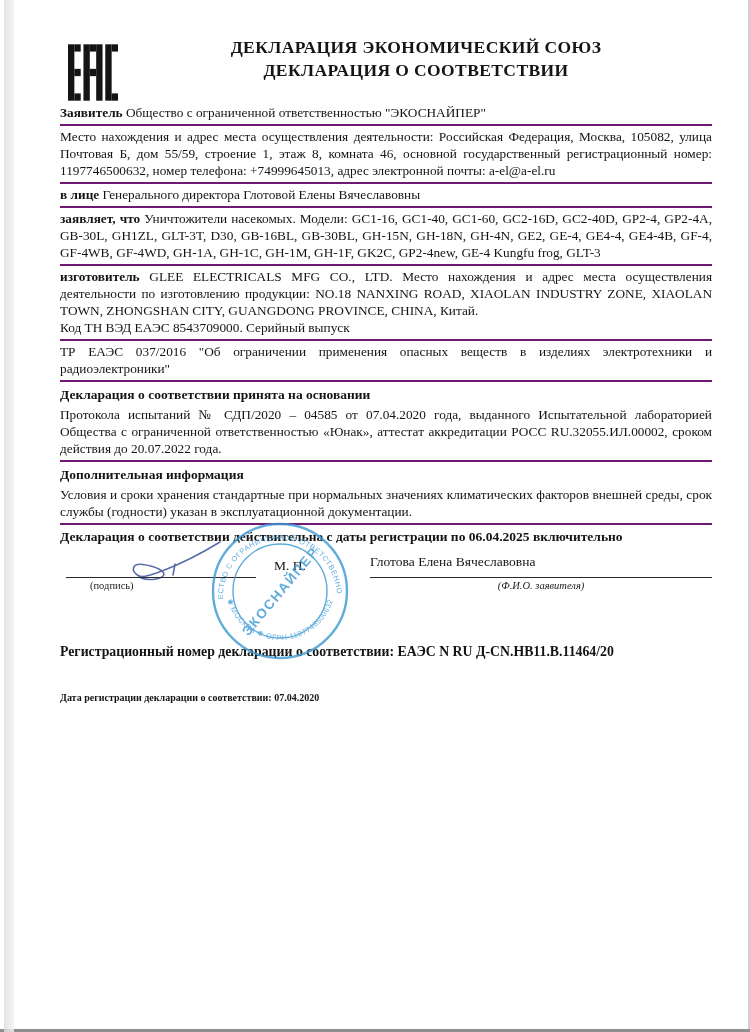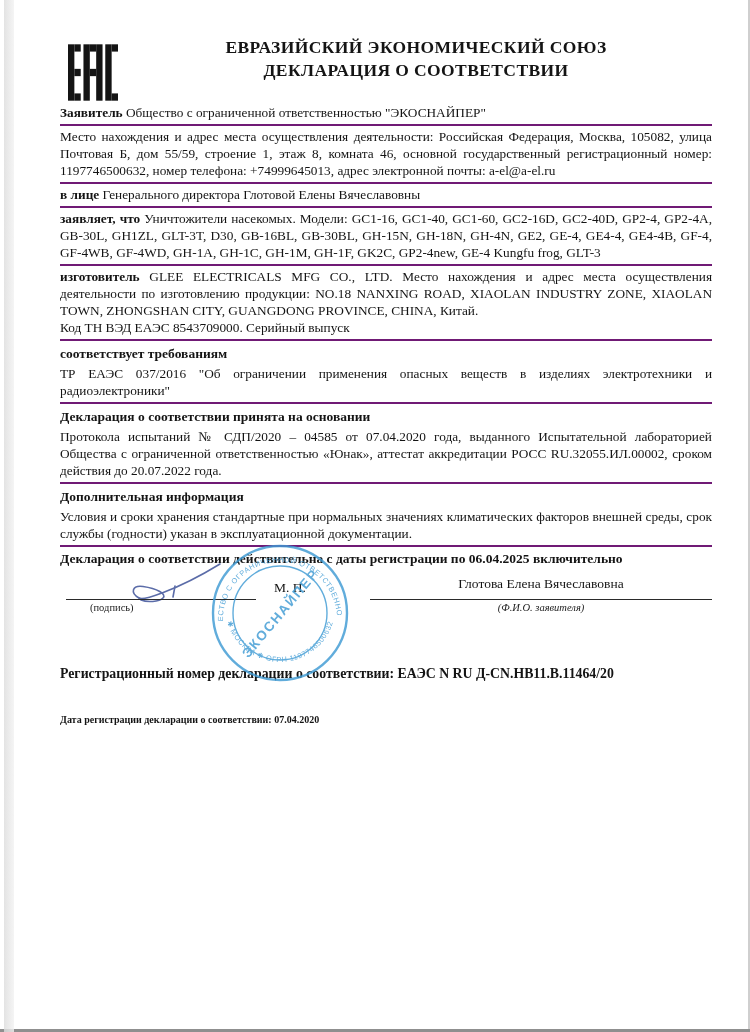--- a/index.html
+++ b/index.html
@@ -22,21 +22,21 @@
   .para{text-align:justify;}
   b.inl{font-weight:bold;}
   .hdr{font-weight:bold;font-size:13.5px;line-height:17px;padding:4px 0 1px;}
   .own-line{display:block;}
   .validity{font-weight:bold;font-size:13.5px;line-height:17px;padding:3px 0 2px;}
   .sig-area{position:relative;height:78px;margin-top:4px;}
   .sig-line{position:absolute;left:6px;top:26px;width:190px;border-top:1.6px solid #2a2a2a;}
   .sig-caption{position:absolute;left:30px;top:29px;width:140px;text-align:left;
     font-size:10.5px;color:#222;}
   .mp-label{position:absolute;left:214px;top:7px;font-size:13.5px;}
-  .fio-name{position:absolute;left:310px;top:3px;width:342px;text-align:center;font-size:13.5px;}
+  .fio-name{position:absolute;left:310px;top:3px;width:342px;font-size:13.5px;}
   .fio-line{position:absolute;left:310px;top:26px;width:342px;border-top:1.6px solid #2a2a2a;}
   .fio-caption{position:absolute;left:310px;top:29px;width:342px;text-align:center;
     font-size:10.5px;color:#222;font-style:italic;}
   .stamp{position:absolute;left:148px;top:-32px;color:var(--stamp-color,#3f9bd4);
     opacity:.82;pointer-events:none;}
   .sig-script{position:absolute;left:62px;top:-14px;color:var(--sig-color,#5b6ca8);
     pointer-events:none;}
   .reg-line{font-weight:bold;font-size:13.8px;line-height:18px;margin-top:14px;}
   .reg-date{font-weight:bold;font-size:10px;line-height:18px;margin-top:28px;}
   .stamp text{font-family:"Liberation Sans","DejaVu Sans",sans-serif;}
@@ -59,21 +59,21 @@
           <rect x="17" y="0" width="7" height="62"></rect>
             <rect x="31" y="0" width="7" height="62"></rect>
           <rect x="24" y="0" width="7" height="8"></rect>
             <rect x="24" y="27" width="7" height="8"></rect>
           <rect x="41" y="0" width="7" height="62"></rect>
             <rect x="48" y="0" width="7" height="8"></rect>
           <rect x="48" y="54" width="7" height="8"></rect>
         </g>
       </svg>
       <div class="titles">
-        <div class="title-line">ЕВРАЗИЙСКИЙ ЭКОНОМИЧЕСКИЙ СОЮЗ</div>
+        <div class="title-line">ДЕКЛАРАЦИЯ ЭКОНОМИЧЕСКИЙ СОЮЗ</div>
         <div class="title-line">ДЕКЛАРАЦИЯ О СООТВЕТСТВИИ</div>
       </div>
     </div>
 
     <div class="row sec rule">
       <b class="inl">Заявитель</b>
       <span>Общество с ограниченной ответственностью "ЭКОСНАЙПЕР"</span>
     </div>
 
     <div class="para sec rule">
@@ -89,21 +89,20 @@
       <b class="inl">заявляет, что</b>
       <span>Уничтожители насекомых.  Модели: GC1-16, GC1-40, GC1-60, GC2-16D, GC2-40D, GP2-4, GP2-4A, GB-30L, GH1ZL, GLT-3T, D30, GB-16BL, GB-30BL, GH-15N, GH-18N, GH-4N, GE2, GE-4, GE4-4, GE4-4B, GF-4, GF-4WB, GF-4WD, GH-1A, GH-1C, GH-1M, GH-1F, GK2C, GP2-4new, GE-4 Kungfu frog, GLT-3</span>
     </div>
 
     <div class="para sec rule">
       <b class="inl">изготовитель</b>
       <span>GLEE ELECTRICALS MFG CO., LTD. Место нахождения и адрес места осуществления деятельности по изготовлению продукции: NO.18 NANXING ROAD, XIAOLAN INDUSTRY ZONE, XIAOLAN TOWN, ZHONGSHAN CITY, GUANGDONG PROVINCE, CHINA, Китай.</span>
       <span class="own-line">Код ТН ВЭД ЕАЭС 8543709000. Серийный выпуск</span>
     </div>
 
-    <div class="hdr">соответствует требованиям</div>
     <div class="para sec rule">
       <span>ТР ЕАЭС 037/2016 "Об ограничении применения опасных веществ в изделиях электротехники и радиоэлектроники"</span>
     </div>
 
     <div class="hdr">Декларация о соответствии принята на основании</div>
     <div class="para sec rule">
       <span>Протокола испытаний № СДП/2020 – 04585  от 07.04.2020 года, выданного Испытательной лабораторией Общества с ограниченной ответственностью «Юнак», аттестат аккредитации РОСС RU.32055.ИЛ.00002, сроком действия до 20.07.2022 года.</span>
     </div>
 
     <div class="hdr">Дополнительная информация</div>

